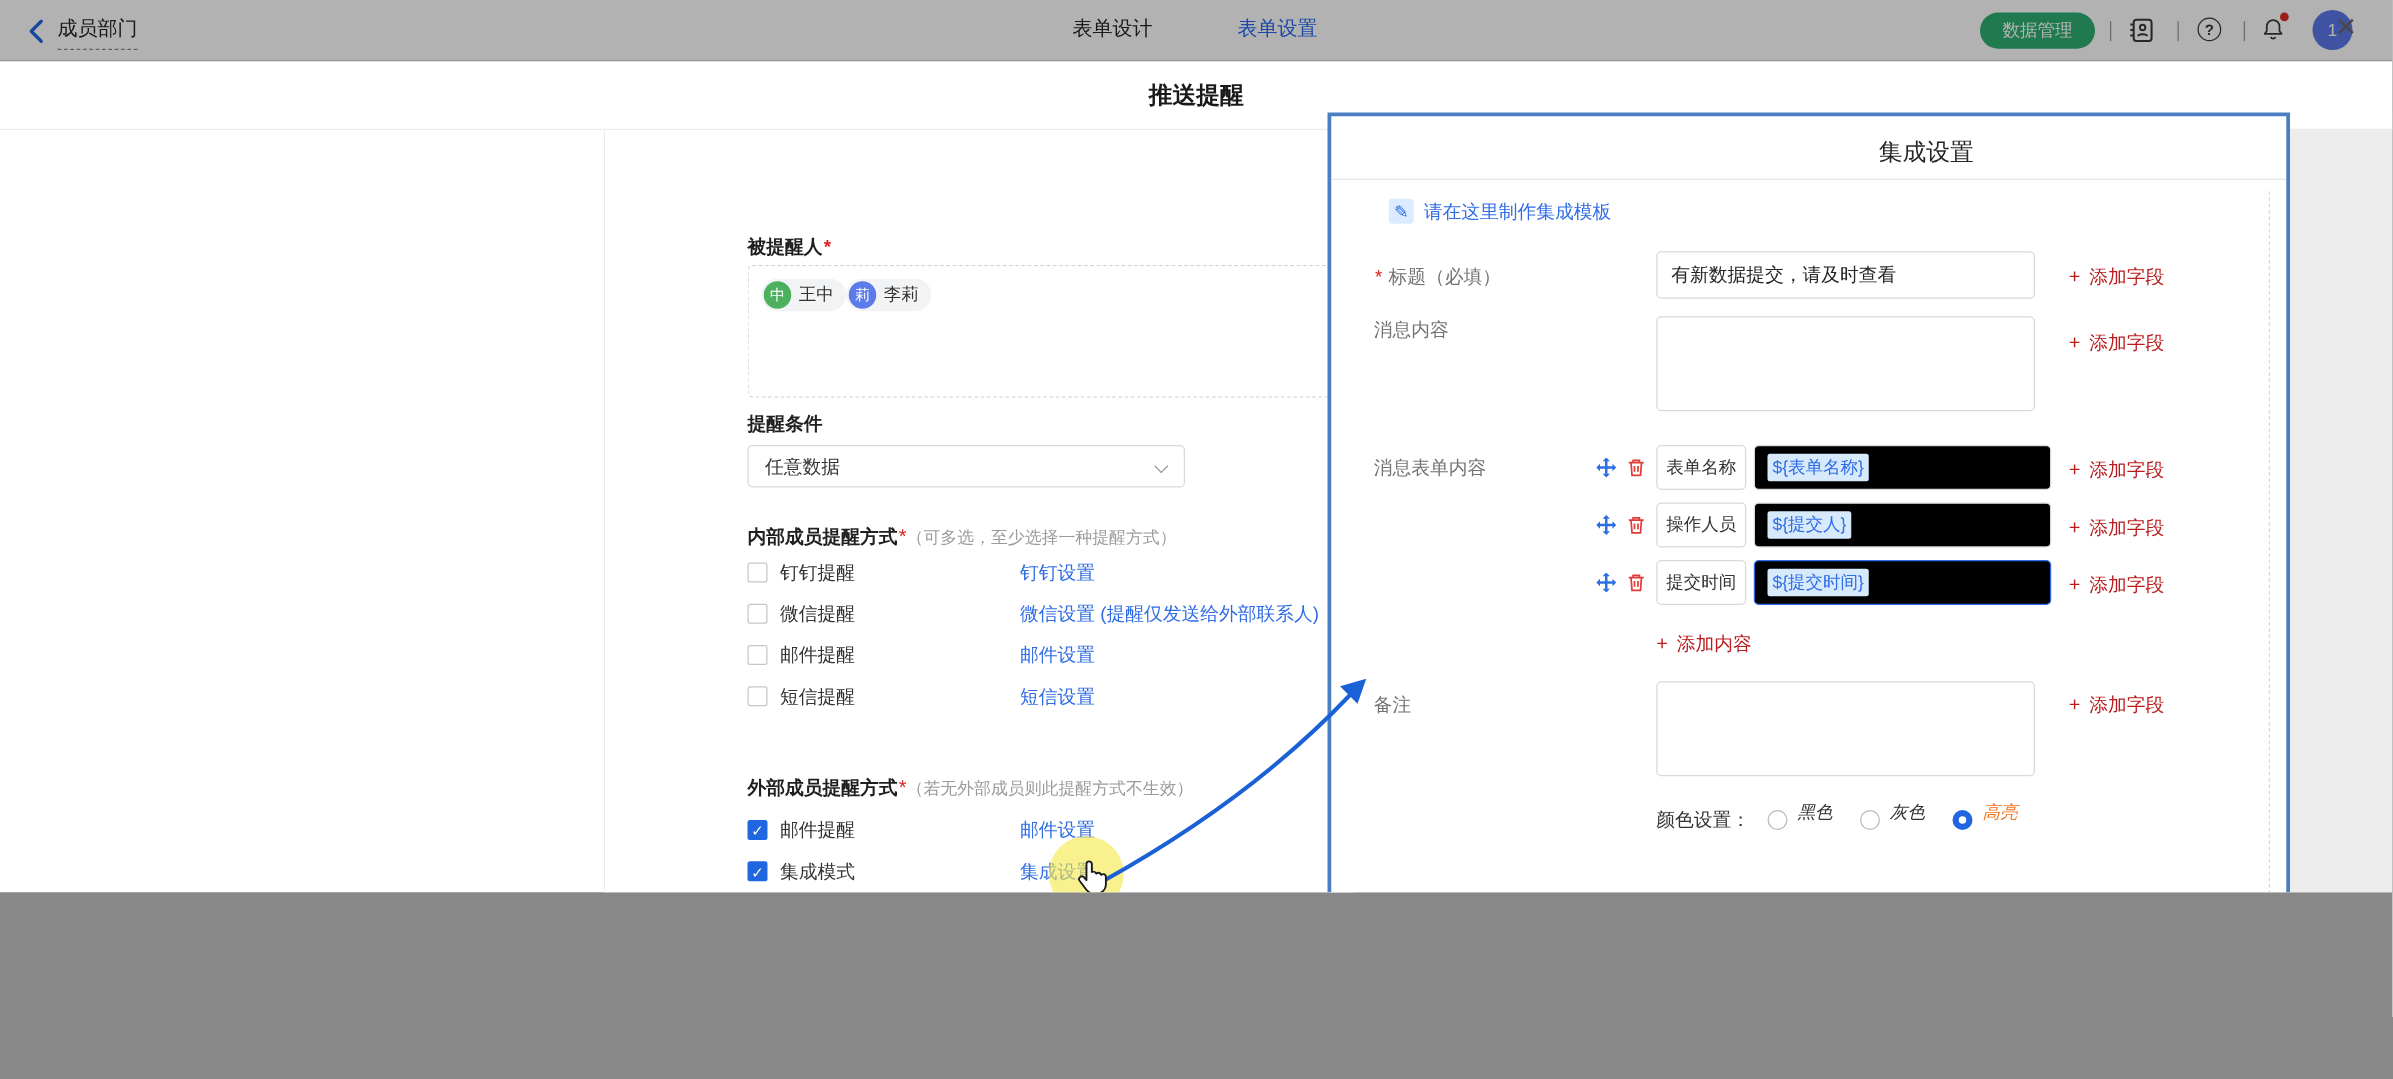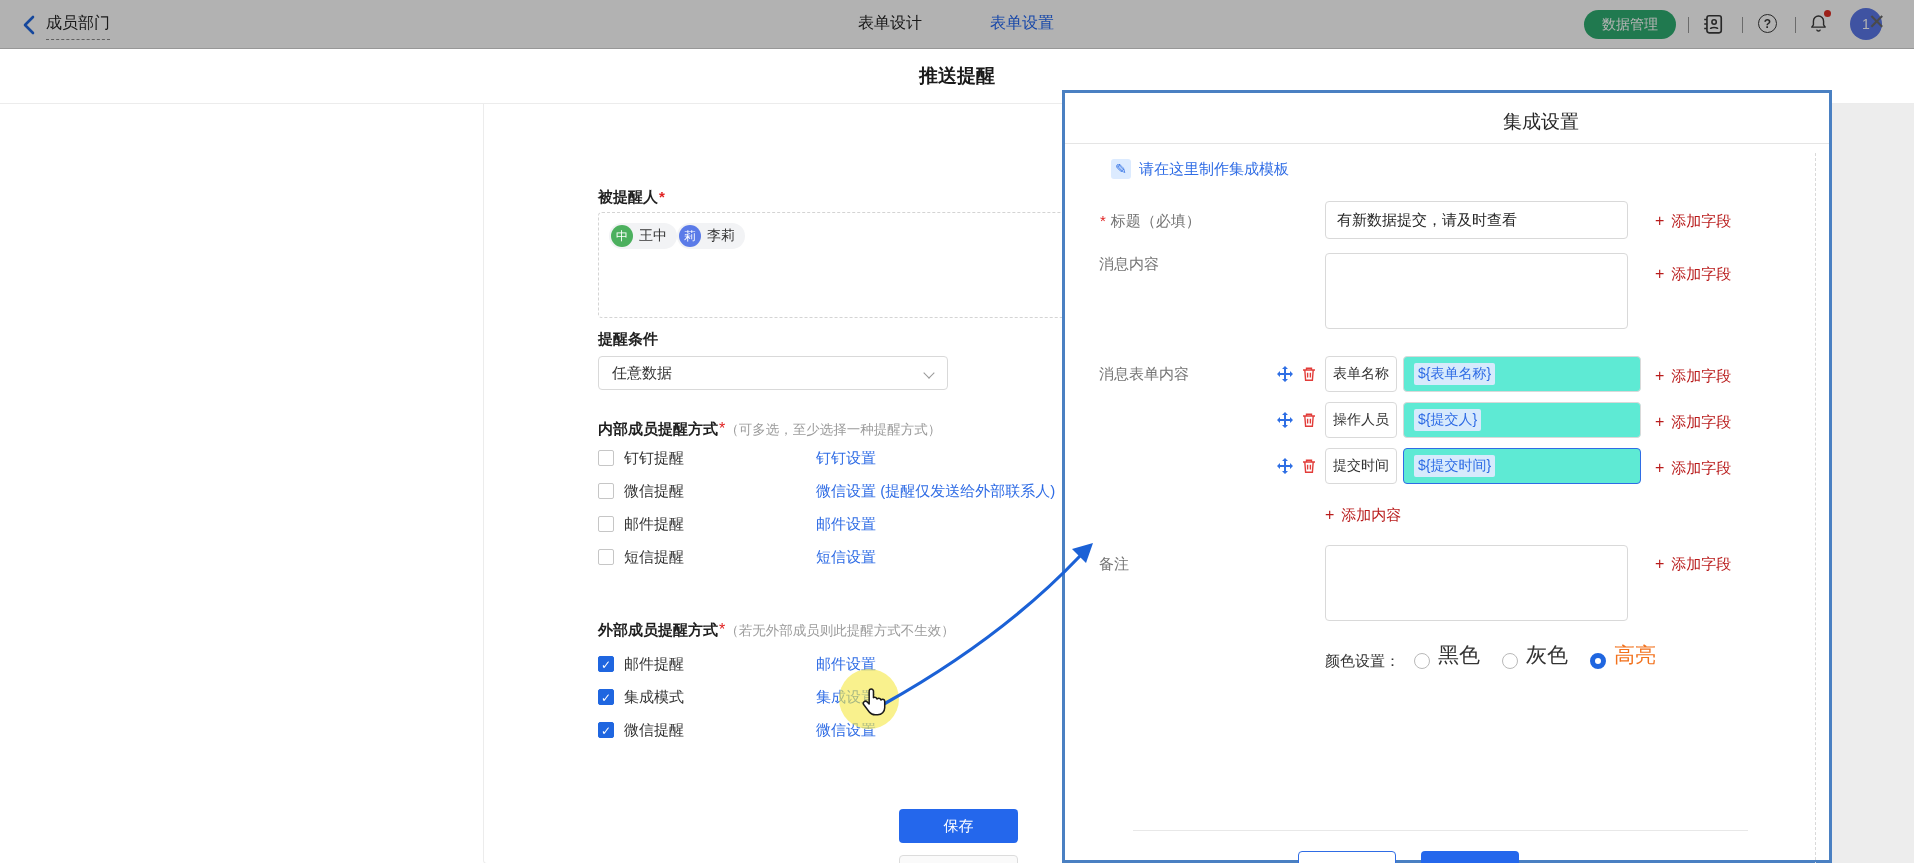--- a/index.html
+++ b/index.html
@@ -1,17 +1,17 @@
 <!DOCTYPE html>
 <html><head>
 <meta charset="utf-8">
 <style>
   html,body{margin:0;padding:0;background:#888;}
   *{box-sizing:border-box;font-family:"Liberation Sans","DejaVu Sans",sans-serif;}
-  #screen{position:relative;width:1914px;height:863px;background:#fff;overflow:hidden;}
+  #screen{position:relative;width:1914px;height:714px;background:#fff;overflow:hidden;}
   .abs{position:absolute;}
 
   
   #topbar{position:absolute;left:0;top:0;width:1914px;height:49px;background:#fff;border-bottom:1px solid #d9d9d9;z-index:40;}
   #topbar-dim{position:absolute;left:0;top:0;width:1914px;height:49px;background:rgba(0,0,0,.30);z-index:45;pointer-events:none;}
   .tb-text{font-size:16px;color:#262626;}
   .tab{font-size:16px;color:#262626;cursor:pointer;}
   .tab.active{color:#2468f2;}
   .pill{height:29px;border-radius:15px;background:#2fae71;color:#fff;font-size:14px;display:flex;align-items:center;justify-content:center;padding:0 18px;}
   .tb-sep{width:1px;height:16px;background:#9a9a9a;}
@@ -48,28 +48,28 @@
   #panel{position:absolute;left:1062px;top:90px;width:770px;height:773px;background:#fff;border:3px solid #4a80c2;z-index:20;}
   #panel-title{position:absolute;left:438px;top:16px;font-size:19px;color:#262626;}
   #panel-hdiv{position:absolute;left:0;top:50px;width:764px;height:1px;background:#e5e5e5;}
   .p-label{position:absolute;font-size:15px;color:#737373;white-space:nowrap;}
   .p-input{position:absolute;width:303px;height:38px;border:1px solid #d9d9d9;border-radius:4px;background:#fff;font-size:15px;color:#262626;padding:0 11px;outline:none;}
   .p-area{position:absolute;width:303px;height:76px;border:1px solid #d9d9d9;border-radius:4px;background:#fff;}
   .add-link{position:absolute;font-size:15px;color:#b91c1c;cursor:pointer;white-space:nowrap;}
   .add-link .plus{margin-right:7px;font-size:16px;}
   .msg-row{position:absolute;height:36px;display:flex;align-items:center;}
   .mini-box{width:72px;height:36px;border:1px solid #d9d9d9;border-radius:4px;background:#fff;font-size:14px;color:#333;display:flex;align-items:center;justify-content:center;}
-  .var-box{width:238px;height:36px;border:1px solid #d9d9d9;border-radius:4px;background:#5eead4;display:flex;align-items:center;padding:0 10px;margin-left:6px;}
+  .var-box{width:238px;height:36px;border:1px solid #d9d9d9;border-radius:4px;background:#000000;display:flex;align-items:center;padding:0 10px;margin-left:6px;}
   .var-box.focused{border:1.6px solid #2f6ce5;}
   .chip{background:#d7eafc;color:#2f6ce5;font-size:14px;padding:2px 4px;border-radius:2px;white-space:nowrap;}
   .icon-btn{width:16px;height:16px;margin-right:8px;cursor:pointer;flex:0 0 auto;}
   .pencil-chip{width:20px;height:20px;background:#dcebff;border-radius:3px;color:#2f6fe4;font-size:14px;display:flex;align-items:center;justify-content:center;}
   .radio{width:16px;height:16px;border-radius:50%;border:1.5px solid #b9b9b9;background:#fff;flex:0 0 auto;cursor:pointer;}
   .radio.on{border:5px solid #1f66e0;}
-  .radio-label{font-size:21px;color:#333;margin:0 0 12px 8px;}
+  .radio-label{font-size:14px;color:#333;margin:0 0 12px 8px;font-style:italic;}
   .radio-label.hl{color:#f2711c;}
   #panel-dash{position:absolute;left:750px;top:60px;height:712px;border-left:1px dashed #d9d9d9;}
   #panel-bdiv{position:absolute;left:68px;top:737px;width:615px;height:1px;background:#e8e8e8;}
   .pb-white{position:absolute;left:233px;top:758px;width:98px;height:36px;border:1px solid #2f6ce5;border-radius:4px;background:#fff;}
   .pb-blue{position:absolute;left:356px;top:758px;width:98px;height:36px;border-radius:4px;background:#2467ec;}
 
   #gray-strip{position:absolute;left:1832px;top:90px;width:82px;height:773px;background:#ededed;z-index:5;}
 
   
   #hl-circle{position:absolute;left:839px;top:669px;width:60px;height:60px;border-radius:50%;background:#f6e847;opacity:.62;z-index:15;}

